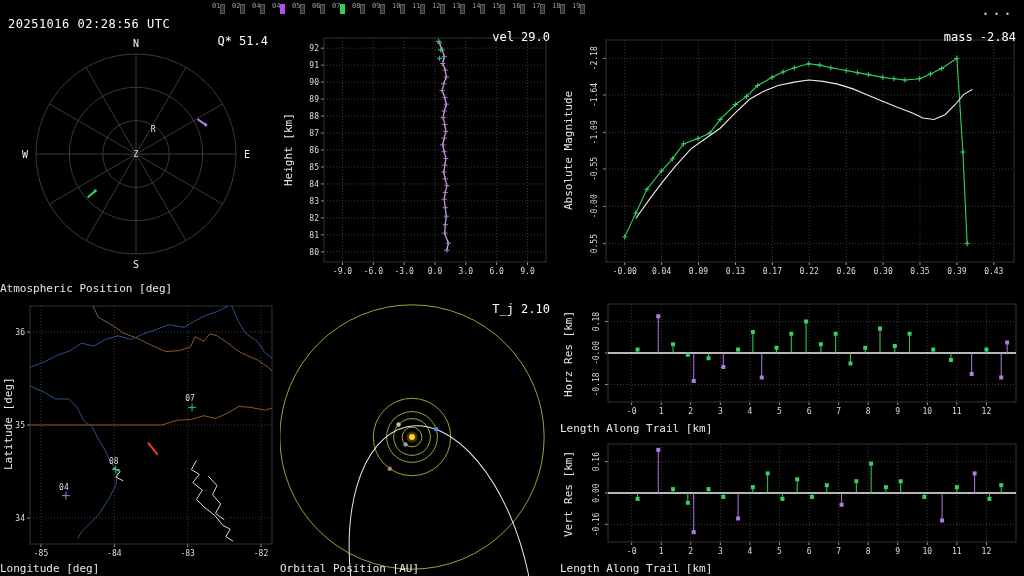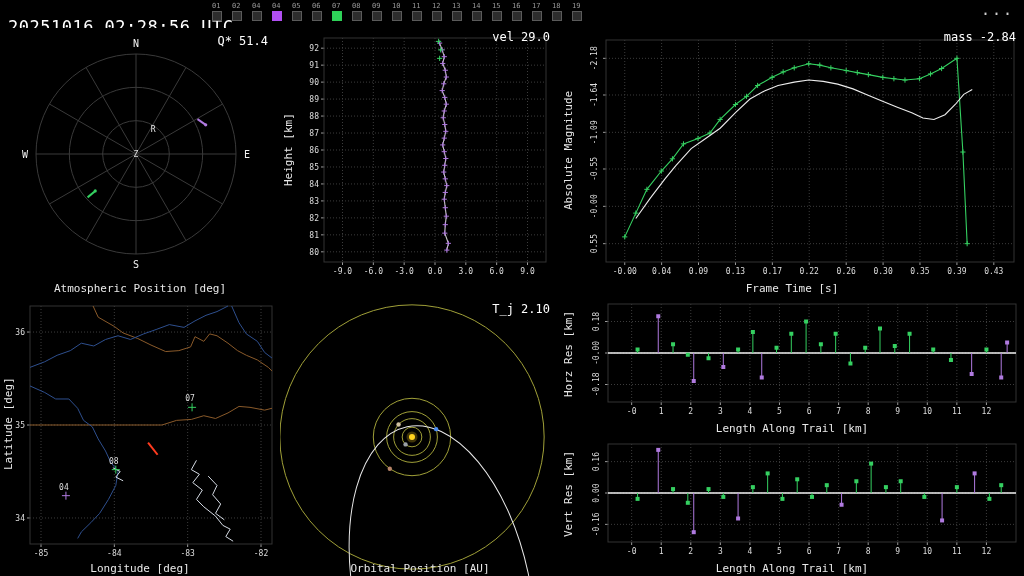--- a/index.html
+++ b/index.html
@@ -1,31 +1,31 @@
 <!DOCTYPE html>
 <html><head>
 <meta charset="utf-8">
 <style>
   *{margin:0;padding:0;box-sizing:border-box}
   html,body{background:#000}
   body{width:1024px;height:576px;overflow:hidden;font-family:"DejaVu Sans Mono",monospace;color:#e8e8e8}
   #app{position:relative;width:1024px;height:576px;background:#000}
   
   #topbar{position:absolute;left:0;top:0;width:1024px;height:28px}
-  #timestamp{position:absolute;left:8px;top:17px;font-size:17px;color:#ffffff;letter-spacing:.5px}
+  #timestamp{position:absolute;left:8px;top:17px;font-size:12px;color:#ffffff;letter-spacing:.5px}
   #stations{position:absolute;left:212px;top:3px;display:flex;gap:7px}
-  .st{width:13px;display:flex;flex-direction:column;align-items:flex-start}
+  .st{width:13px;display:flex;flex-direction:row;align-items:flex-start}
   .st .n{font-size:7px;line-height:7px;color:#9a9a9a}
   .st .b{width:10px;height:10px;margin-top:1px;background:#2d2d2d;border:1px solid #5a5a5a}
   #menu{position:absolute;right:10px;top:1px;font-size:15px;color:#cfcfcf;letter-spacing:2px;cursor:pointer}
   
   .panel{position:absolute;background:#000}
   .chart{position:absolute;left:0;top:0;right:0;bottom:0}
   .badge{position:absolute;top:2px;right:10px;font-size:12px;color:#ffffff;z-index:2;white-space:pre}
-  .caption{position:absolute;bottom:1px;left:0;right:0;text-align:center;font-size:11px;color:#e8e8e8;z-index:2}
+  .caption{position:absolute;bottom:1px;left:0;right:0;text-align:left;font-size:11px;color:#e8e8e8;z-index:2}
   .ylabel{position:absolute;left:1px;top:6px;bottom:30px;width:14px;display:flex;align-items:center;justify-content:center;
           writing-mode:vertical-rl;transform:rotate(180deg);font-size:11px;color:#e8e8e8;z-index:2;white-space:nowrap}
   svg{position:absolute;left:0;top:0}
   svg text{font-family:"DejaVu Sans Mono",monospace}
   .tl{fill:#dedede;font-size:8px}
   .grid{stroke:#3c3c3c;stroke-dasharray:1 2;fill:none}
   .sgrid{stroke:#3a3a3a;fill:none}
   .tick{stroke:#9a9a9a}
   .frame{stroke:#333333;fill:none}
 </style>
@@ -402,21 +402,20 @@
           <line x1="381.5991649269311" y1="37.913761467889934" x2="381.5991649269311" y2="43.11376146788994" stroke="#35d061" stroke-width="1"></line>
           <line x1="394.33110647181627" y1="30.330275229357824" x2="399.5311064718163" y2="30.330275229357824" stroke="#35d061" stroke-width="1"></line>
           <line x1="396.9311064718163" y1="27.730275229357822" x2="396.9311064718163" y2="32.930275229357825" stroke="#35d061" stroke-width="1"></line>
           <line x1="400.29352818371603" y1="124.0183486238532" x2="405.4935281837161" y2="124.0183486238532" stroke="#35d061" stroke-width="1"></line>
           <line x1="402.89352818371606" y1="121.4183486238532" x2="402.89352818371606" y2="126.6183486238532" stroke="#35d061" stroke-width="1"></line>
           <line x1="404.55240083507306" y1="215.6697247706422" x2="409.7524008350731" y2="215.6697247706422" stroke="#35d061" stroke-width="1"></line>
           <line x1="407.1524008350731" y1="213.0697247706422" x2="407.1524008350731" y2="218.2697247706422" stroke="#35d061" stroke-width="1"></line>
           <polyline points="75.81210855949895,190.55045871559633 90.29227557411272,170.1834862385321 104.77244258872652,151.1743119266055 115.84551148225468,137.59633027522938 131.17745302713988,120.62385321100918 145.65762004175363,110.44036697247708 160.13778705636742,100.25688073394497 175.4697286012526,84.64220183486242 189.94989561586638,71.06422018348624 204.43006263048014,62.91743119266053 218.05845511482252,57.48623853211009 234.2421711899791,54.091743119266056 248.72233820459286,52.05504587155963 263.20250521920667,53.41284403669724 277.6826722338204,56.128440366972484 293.01461377870567,60.88073394495413 307.4947807933194,66.99082568807341 321.9749478079332,73.10091743119267 337.30688935281836,79.21100917431195 351.78705636743217,84.64220183486242 362.8601252609603,90.07339449541283 373.9331941544885,91.43119266055044 385.0062630480167,86.67889908256882 395.2275574112735,76.49541284403671 403.7453027139875,66.3119266055046 412.2630480167014,61.55963302752295" fill="none" stroke="#ececec" stroke-width="1.1"></polyline>
         </svg>
       </div>
-    <div class="caption">Frame Time [s]</div>
   </div>
 
   <div class="panel" style="left:0;top:296px;width:280px;height:280px">
     <div class="ylabel">Latitude [deg]</div>
     <div class="chart">
         <svg width="280" height="280">
           <line x1="41.00000000000038" y1="10" x2="41.00000000000038" y2="248" class="grid"></line>
           <line x1="41.00000000000038" y1="248" x2="41.00000000000038" y2="251" class="tick"></line>
           <text x="41.00000000000038" y="260" class="tl" text-anchor="middle">-85</text>
           <line x1="114.33333333333346" y1="10" x2="114.33333333333346" y2="248" class="grid"></line>

